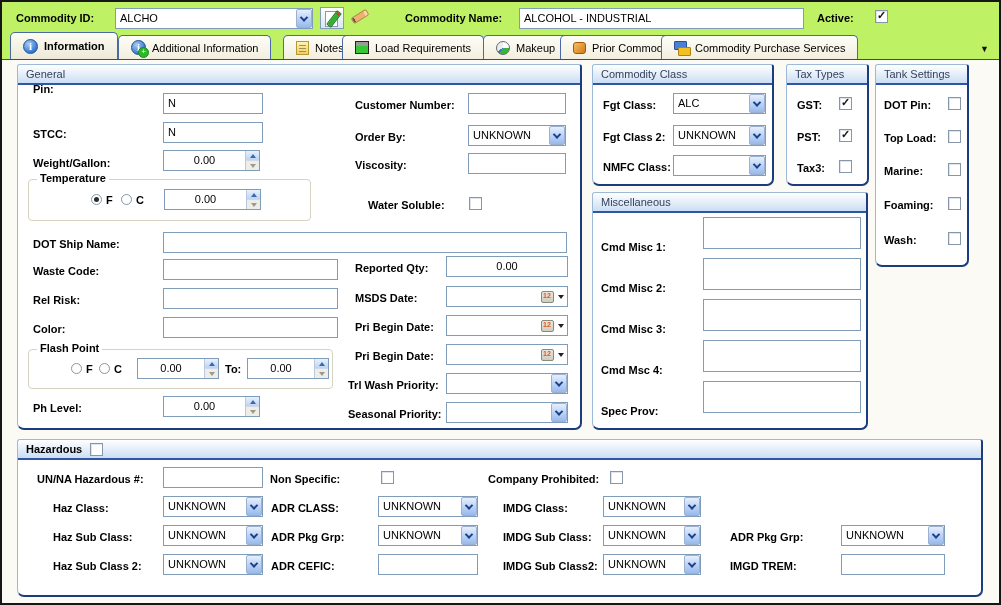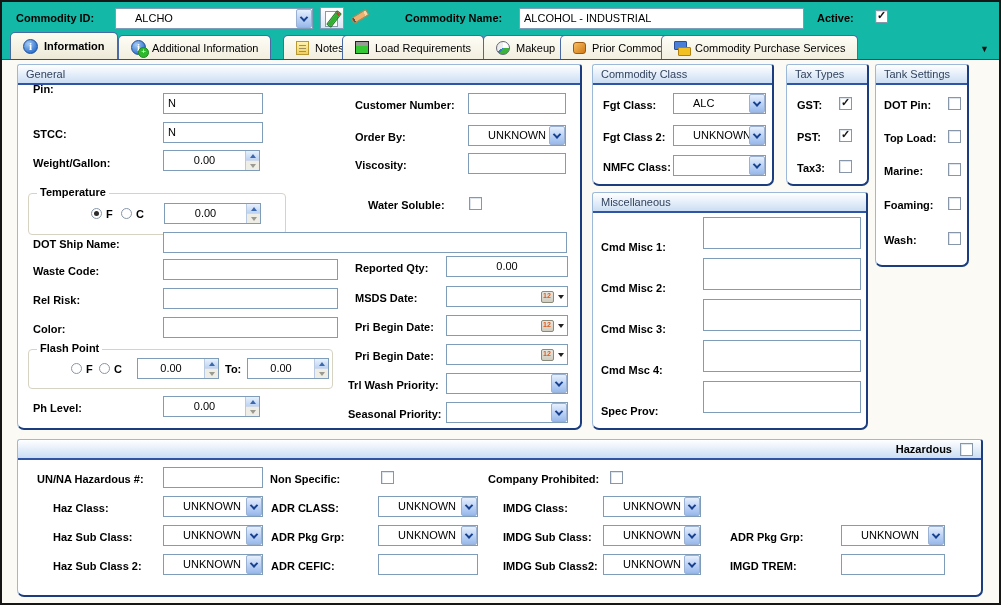--- a/index.html
+++ b/index.html
@@ -1,29 +1,29 @@
 <!DOCTYPE html>
 <html><head>
 <meta charset="utf-8">
 <style>
   * { box-sizing: border-box; margin: 0; padding: 0; }
   html,body { background:#888; }
   body { font-family:"Liberation Sans", sans-serif; }
-  .window{ position:relative; width:1001px; height:605px; background:#14b8a6;
+  .window{ position:relative; width:1001px; height:605px; background:#bef264;
            border:2px solid #161616; overflow:hidden; }
   .lbl{ position:absolute; font-size:11px; font-weight:bold; color:#000; white-space:nowrap; }
   .tb{ position:absolute; height:21px; background:#fff; border:1px solid #7f9db9;
        font-size:11px; padding:3px 4px; color:#000; overflow:hidden; white-space:nowrap; }
   .tb.center{ text-align:center; }
   .ta{ position:absolute; height:32px; background:#fff; border:1px solid #7f9db9;
        font-size:11px; padding:2px 4px; }
   
   .combo{ position:absolute; height:21px; background:#fff; border:1px solid #7f9db9;
           display:flex; align-items:stretch; }
-  .combo-val{ flex:1; font-size:11px; padding:3px 19px; overflow:hidden; white-space:nowrap; }
+  .combo-val{ flex:1; font-size:11px; padding:3px 4px; overflow:hidden; white-space:nowrap; }
   .dd-btn{ width:16px; display:flex; align-items:center; justify-content:center;
            background:linear-gradient(180deg,#e6effd 0%,#c2d6f5 45%,#98b9ec 100%);
            border:1px solid #9ab1d4; border-radius:2px; }
   .chev{ width:6px; height:6px; border-right:2px solid #17408f; border-bottom:2px solid #17408f;
          transform:rotate(45deg) translate(-1px,-1px); }
   
   .spin{ position:absolute; height:21px; background:#fff; border:1px solid #7f9db9; display:flex; }
   .spin-val{ flex:1; font-size:11px; text-align:center; padding-top:3px; }
   .spin-btns{ width:14px; display:flex; flex-direction:column; border-left:1px solid #b9c9e2; }
   .spin-up,.spin-dn{ flex:1; display:flex; align-items:center; justify-content:center; }
@@ -51,21 +51,21 @@
   .i-cal::after{ content:"12"; position:absolute; top:0; left:1px; font-size:7px; font-weight:bold;
                  color:#e05818; }
   .dp-caret{ width:0;height:0;border-left:3px solid transparent;border-right:3px solid transparent;
              border-top:4px solid #222; margin-left:4px; }
   
   .grp{ position:absolute; background:#fff; border:1px solid #9db9da; border-right:2px solid #1b3d7e;
         border-bottom:2px solid #1b3d7e; border-radius:3px 3px 7px 7px; }
   .grp-h{ height:20px; background:linear-gradient(#ffffff,#cbdef4); border-bottom:2px solid #2f55a4;
           border-radius:3px 3px 0 0; font-size:11px; color:#33435e; padding:3px 8px;
           display:flex; align-items:center; gap:8px; }
-  .grp-h.dark{ color:#000; font-weight:bold;justify-content:flex-end; }
+  .grp-h.dark{ color:#000; font-weight:bold; }
   .grp-h .chk{ position:static; }
   
   .subgrp{ position:absolute; border:1px solid #d7d3c3; border-radius:4px; }
   .subgrp-t{ position:absolute; top:-8px; left:8px; background:#fff; padding:0 3px;
              font-size:11px; font-weight:bold; }
   
   .tabstrip{ position:absolute; left:0; top:30px; width:100%; height:27px; }
   .tab{ position:absolute; bottom:0; height:24px; display:inline-flex; align-items:center; gap:6px;
         padding:0 12px; font-size:11px; color:#000; background:linear-gradient(#fefdf6,#f2efdf);
         border:1px solid #4a69a5; border-bottom:none; border-radius:5px 5px 0 0; white-space:nowrap; }
@@ -183,21 +183,21 @@
       <span class="spin-btns">
         <span class="spin-up">
             <span class="arr-up"></span>
           </span>
         <span class="spin-dn">
             <span class="arr-dn"></span>
           </span>
         </span>
     </div>
 
-    <div class="subgrp" style="left:10px;top:128px;width:258px;height:42px">
+    <div class="subgrp" style="left:10px;top:114px;width:283px;height:42px">
       <span class="subgrp-t">Temperature</span>
       <span class="radio checked" style="left:62px;top:14px"></span>
       <span class="lbl" style="left:77px;top:14px">F</span>
       <span class="radio" style="left:92px;top:14px"></span>
       <span class="lbl" style="left:107px;top:14px">C</span>
       <div class="spin" style="left:135px;top:9px;width:97px">
         <span class="spin-val">0.00</span>
         <span class="spin-btns">
           <span class="spin-up">
               <span class="arr-up"></span>

